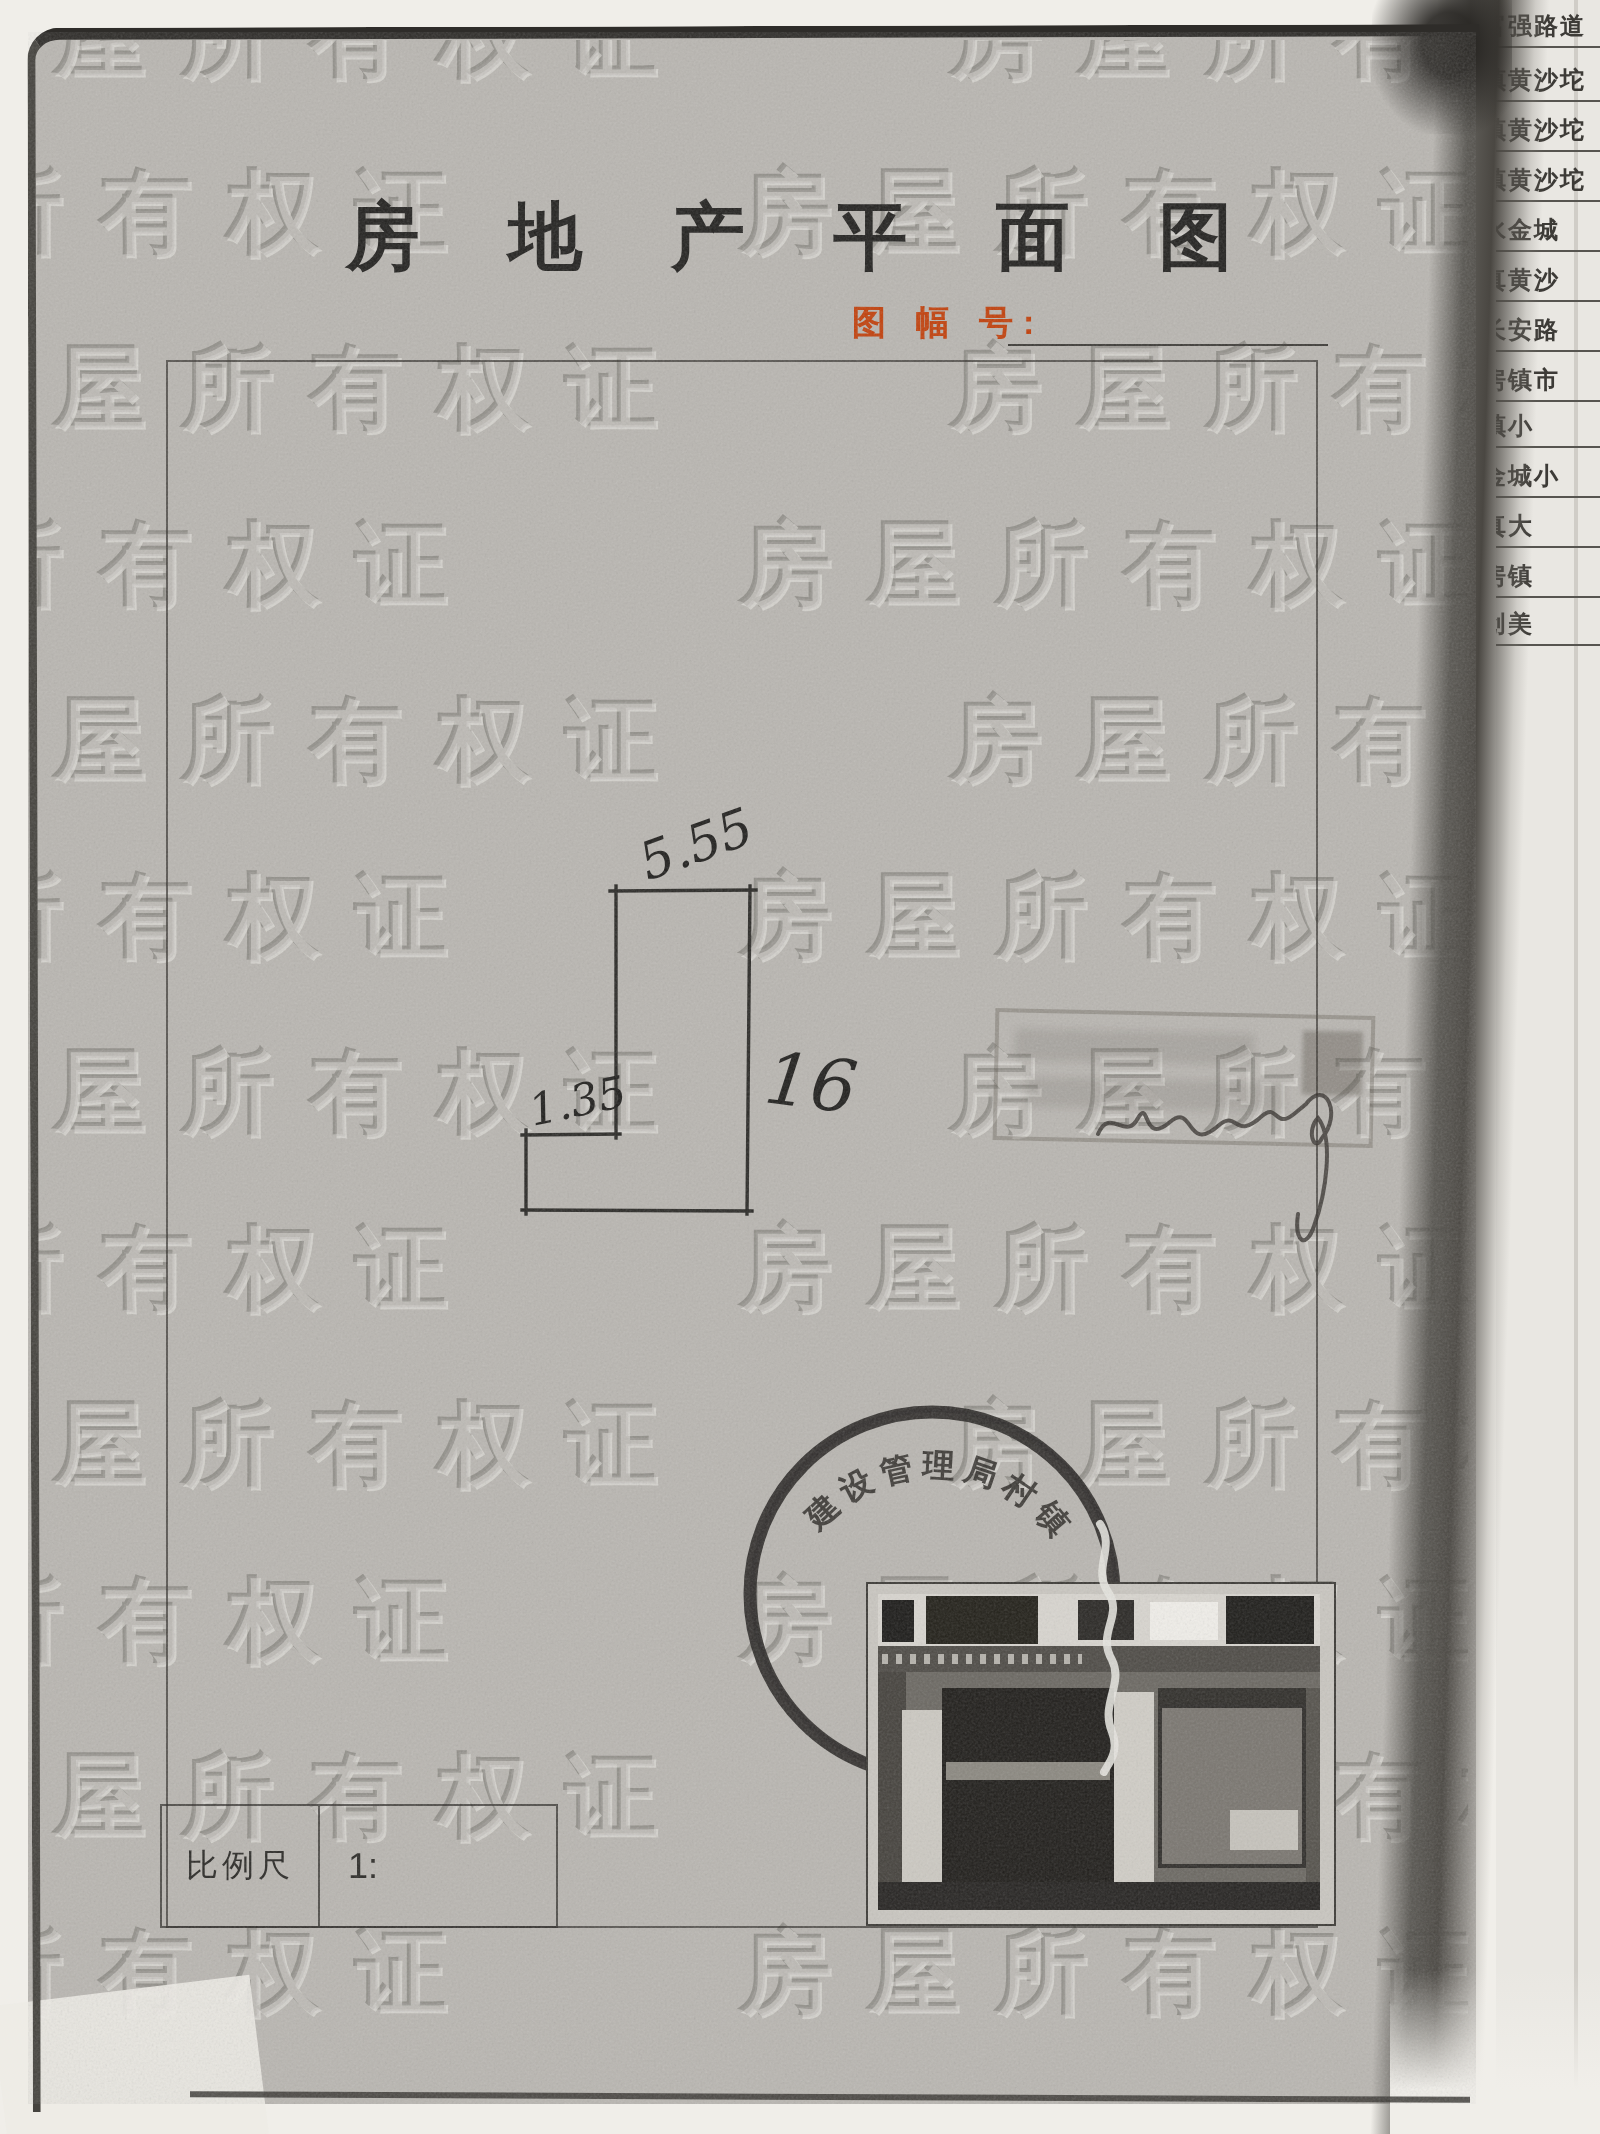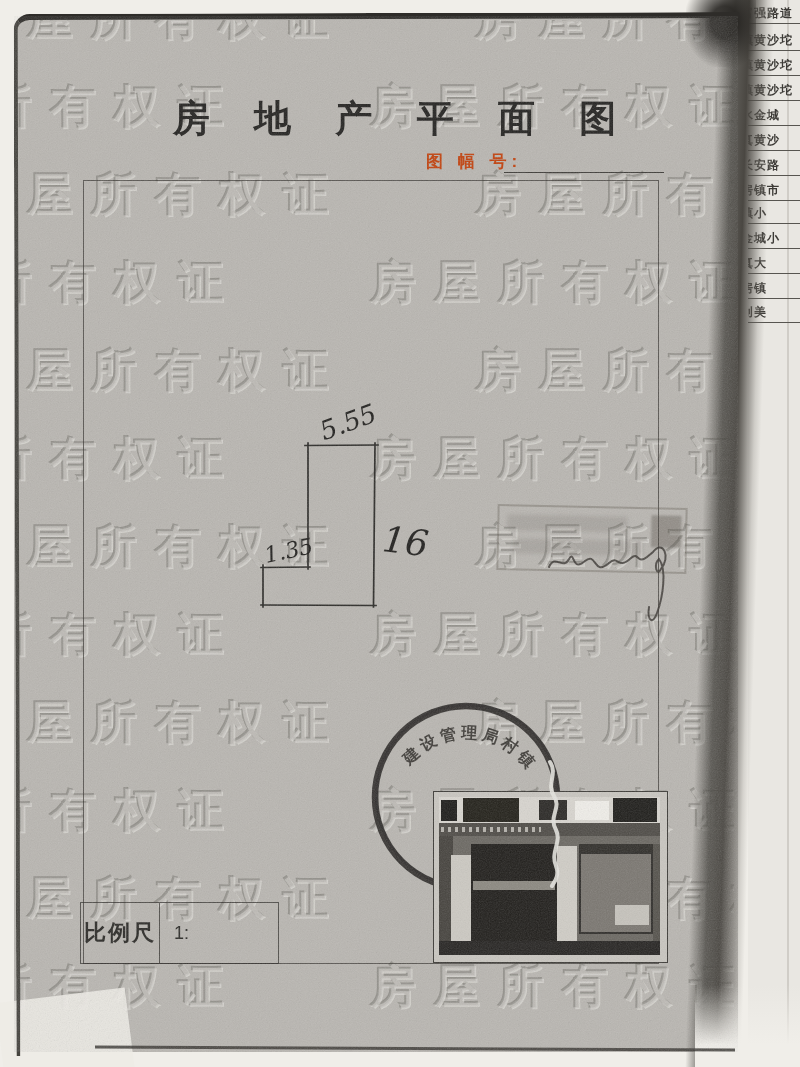--- a/index.html
+++ b/index.html
@@ -61,21 +61,21 @@
   .photo .inner{position:absolute;left:5px;top:5px;width:221px;height:158px;
         background:#6b6862;overflow:hidden;}
   .ph{position:absolute;}
   .scratch{position:absolute;left:536px;top:758px;z-index:7;}
 
   
   .scalebox{position:absolute;left:80px;top:902px;width:197px;height:60px;
         border:1px solid rgba(45,43,40,0.75);z-index:4;display:flex;}
   .scalebox .cell-l{width:78px;border-right:1px solid rgba(45,43,40,0.75);
         display:flex;align-items:center;justify-content:center;
-        font-size:22px;letter-spacing:2px;color:#2b2a27;font-weight:bold;}
+        font-size:16px;letter-spacing:2px;color:#2b2a27;}
   .scalebox .cell-r{flex:1;display:flex;align-items:center;padding-left:14px;
         font-size:18px;color:#2b2a27;}
 
   
   .gutter{position:absolute;left:702px;top:-15px;width:56px;height:1090px;z-index:8;
         transform:rotate(1.8deg);
         background:linear-gradient(90deg, rgba(120,117,111,0) 0%, rgba(72,70,65,0.85) 30%,
                    #4a4742 55%, rgba(130,127,121,0.25) 88%, rgba(140,137,131,0) 100%);}
   .gutter-top{position:absolute;left:686px;top:-8px;width:70px;height:75px;z-index:8;
         background:radial-gradient(ellipse at 55% 40%, rgba(38,36,33,0.9) 25%, rgba(38,36,33,0) 75%);}

